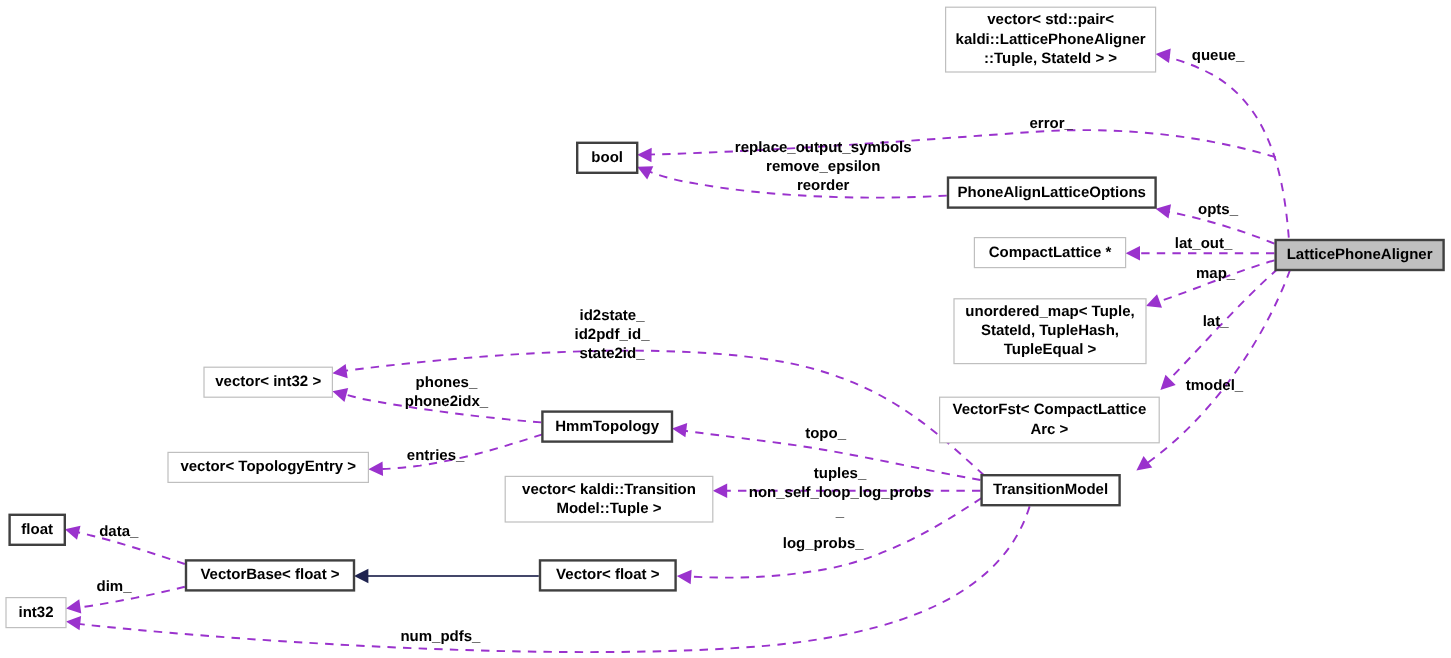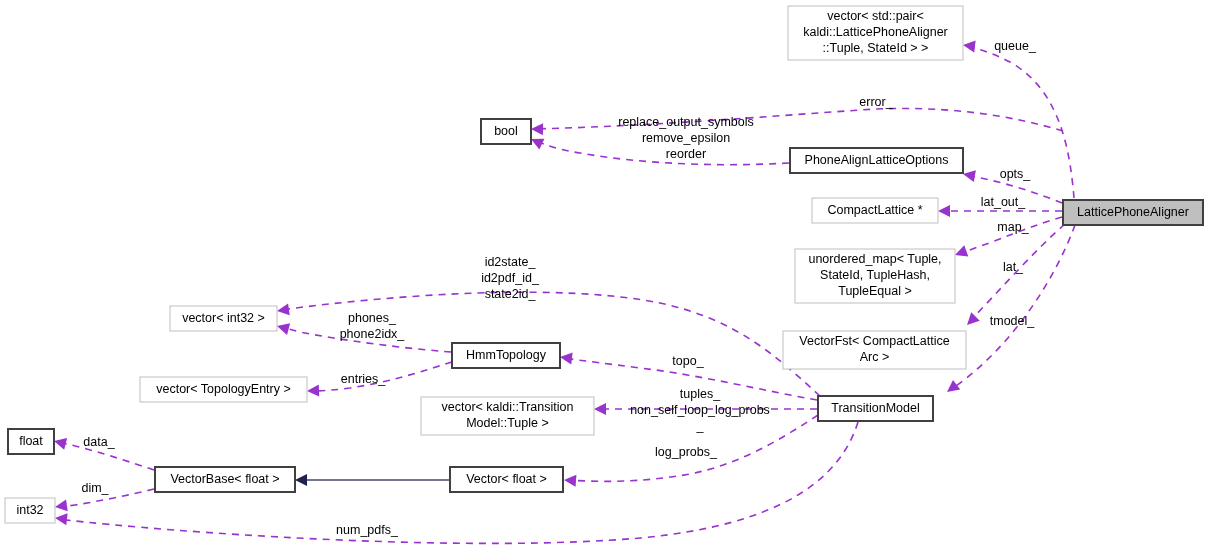--- a/index.html
+++ b/index.html
@@ -10,20 +10,21 @@
   body {
     width: 1209px;
     height: 548px;
     font-family: "Liberation Sans", sans-serif;
     overflow: hidden;
   }
   #diagram-root {
     position: relative;
     width: 1209px;
     height: 548px;
+    font-weight: bold;
   }
   svg#graph {
     position: absolute;
     top: 0;
     left: 0;
     width: 1209px;
     height: 548px;
     display: block;
   }
   .node-box {

